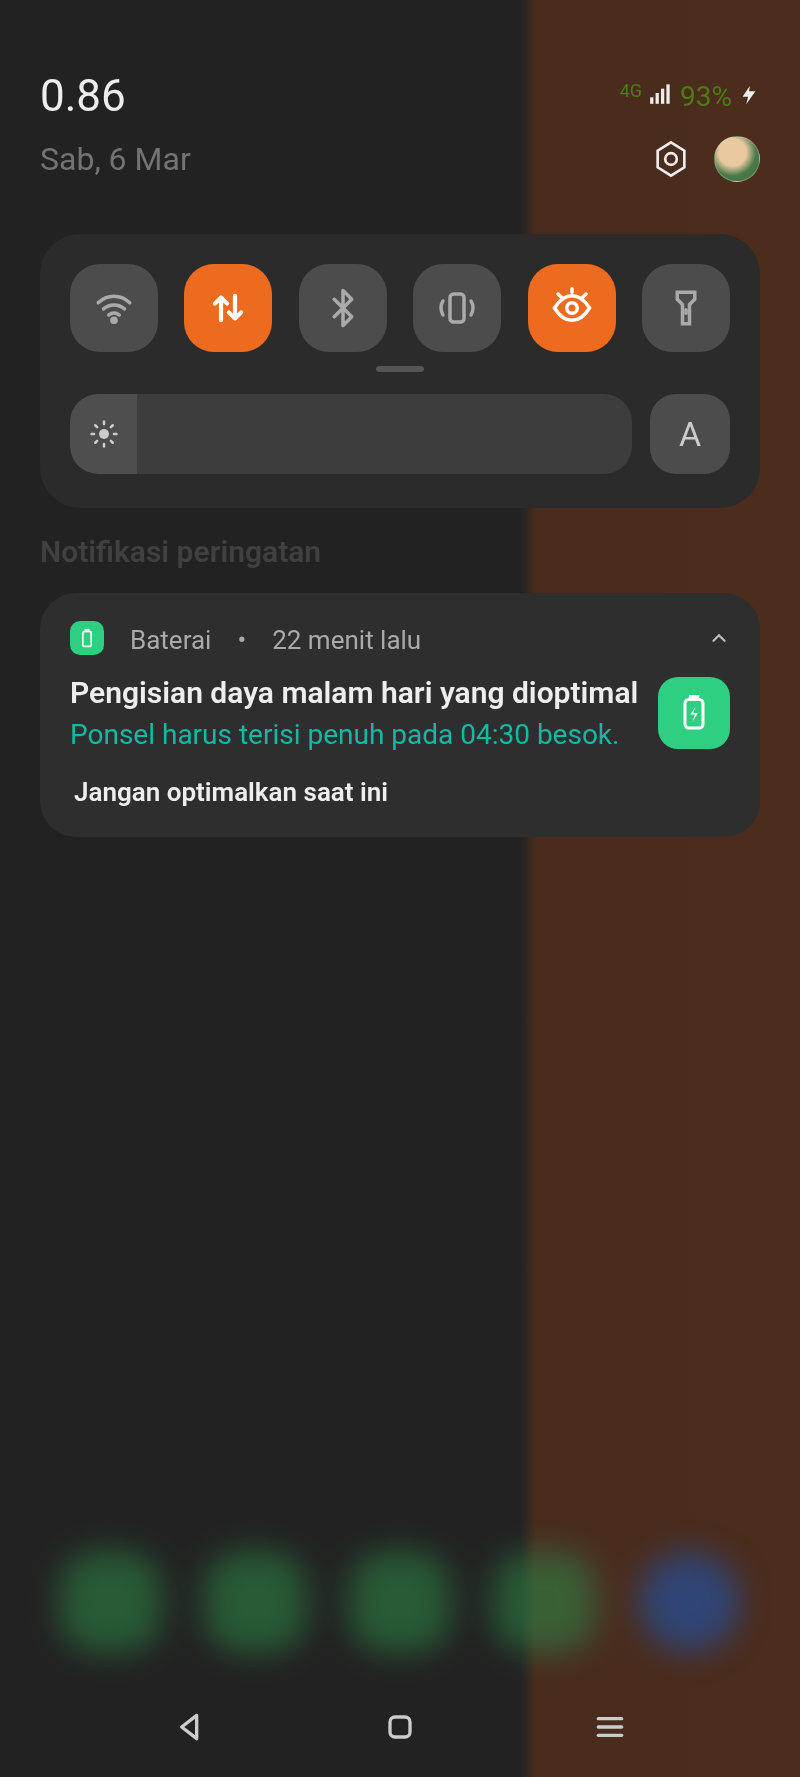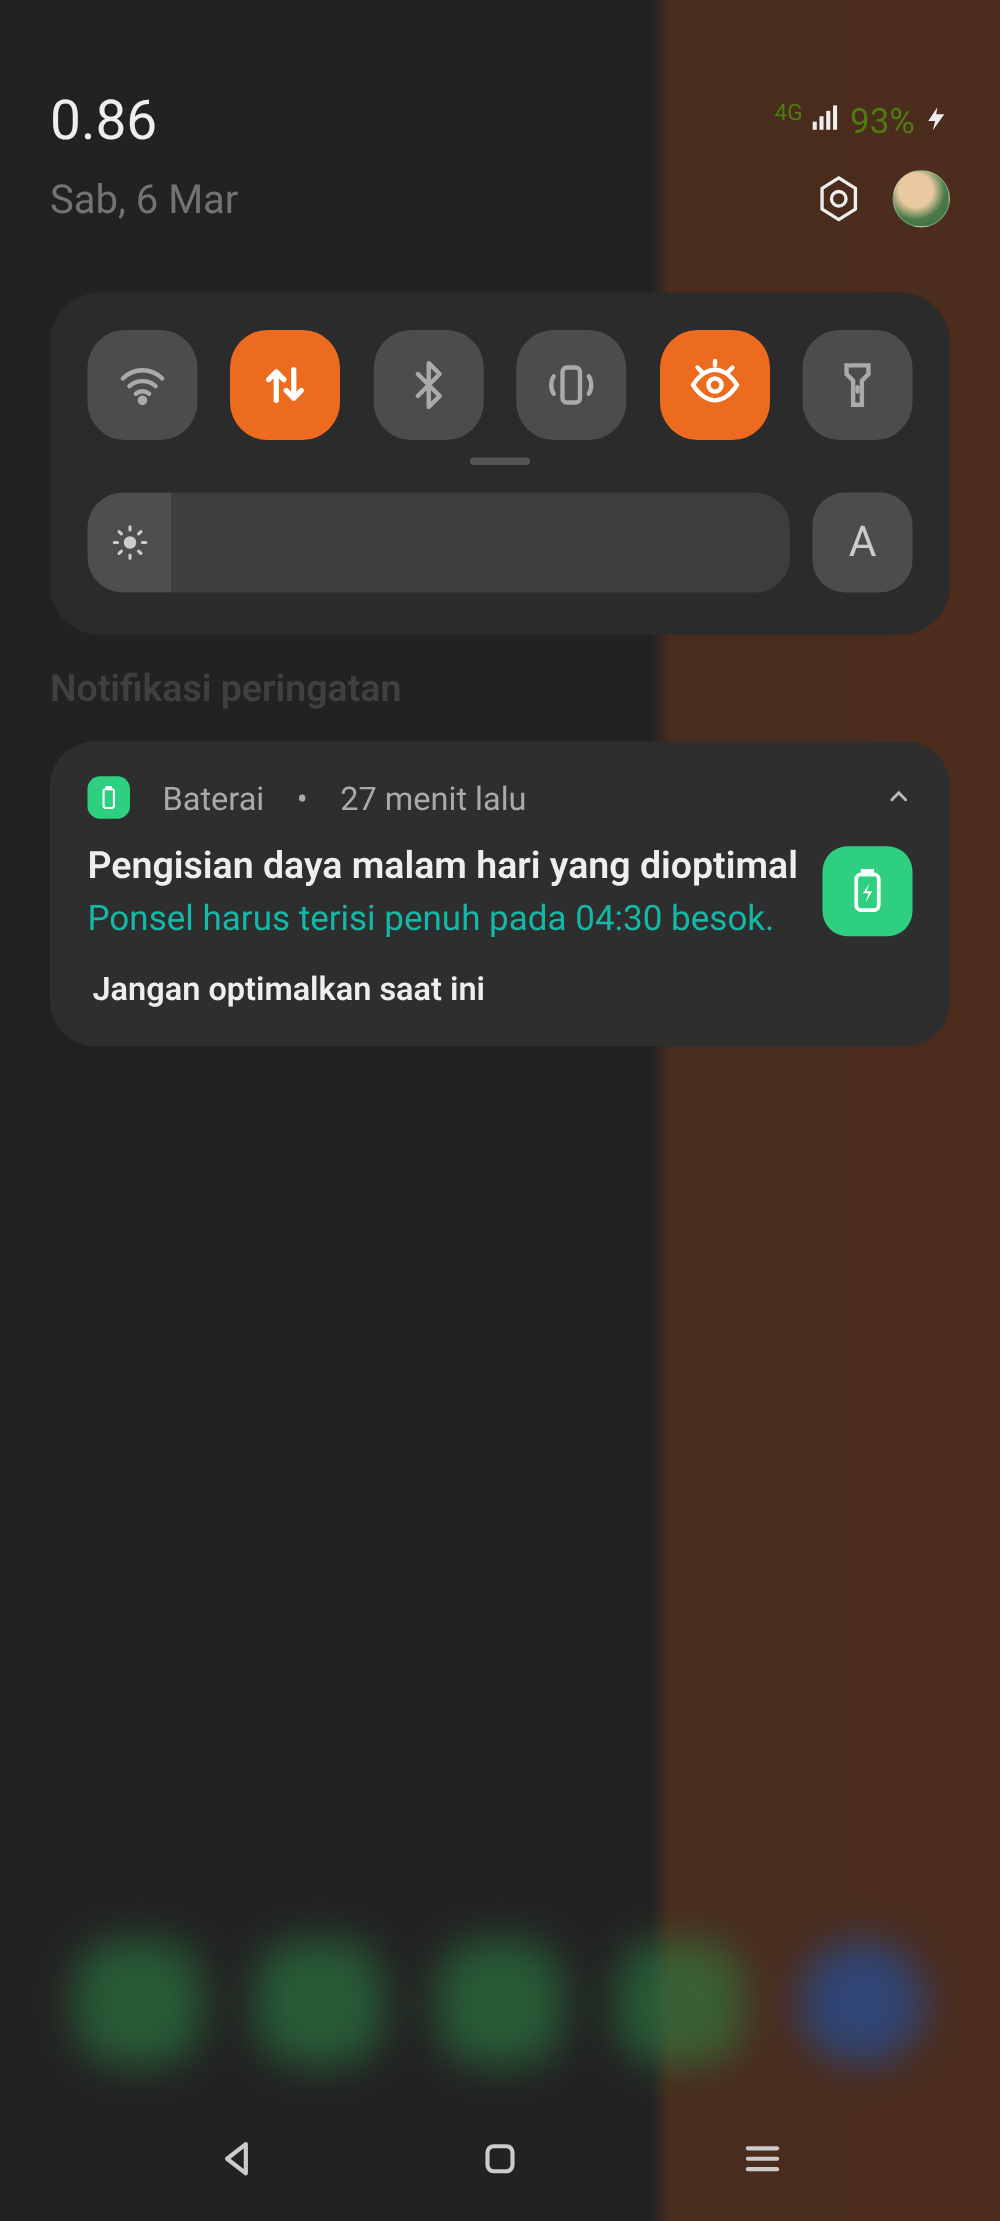--- a/index.html
+++ b/index.html
@@ -250,21 +250,21 @@
   <div class="notif-card">
     <div class="notif-head">
       <div class="notif-app-icon">
         <svg viewBox="0 0 24 24" fill="none" stroke="currentColor" stroke-width="2">
             <rect x="7" y="4" width="10" height="18" rx="2"></rect>
             <rect x="10" y="2" width="4" height="2" fill="currentColor"></rect>
           </svg>
       </div>
       <span>Baterai</span>
       <span class="notif-dot">•</span>
-      <span>27 menit lalu</span>
+      <span>22 menit lalu</span>
       <div class="expand-caret">
         <svg viewBox="0 0 24 24" fill="none" stroke="currentColor" stroke-width="2.5" stroke-linecap="round">
             <path d="M6 15 L12 9 L18 15"></path>
           </svg>
       </div>
     </div>
 
     <div class="notif-body">
       <div class="notif-text">
         <div class="notif-title">Pengisian daya malam hari yang dioptimal..</div>

